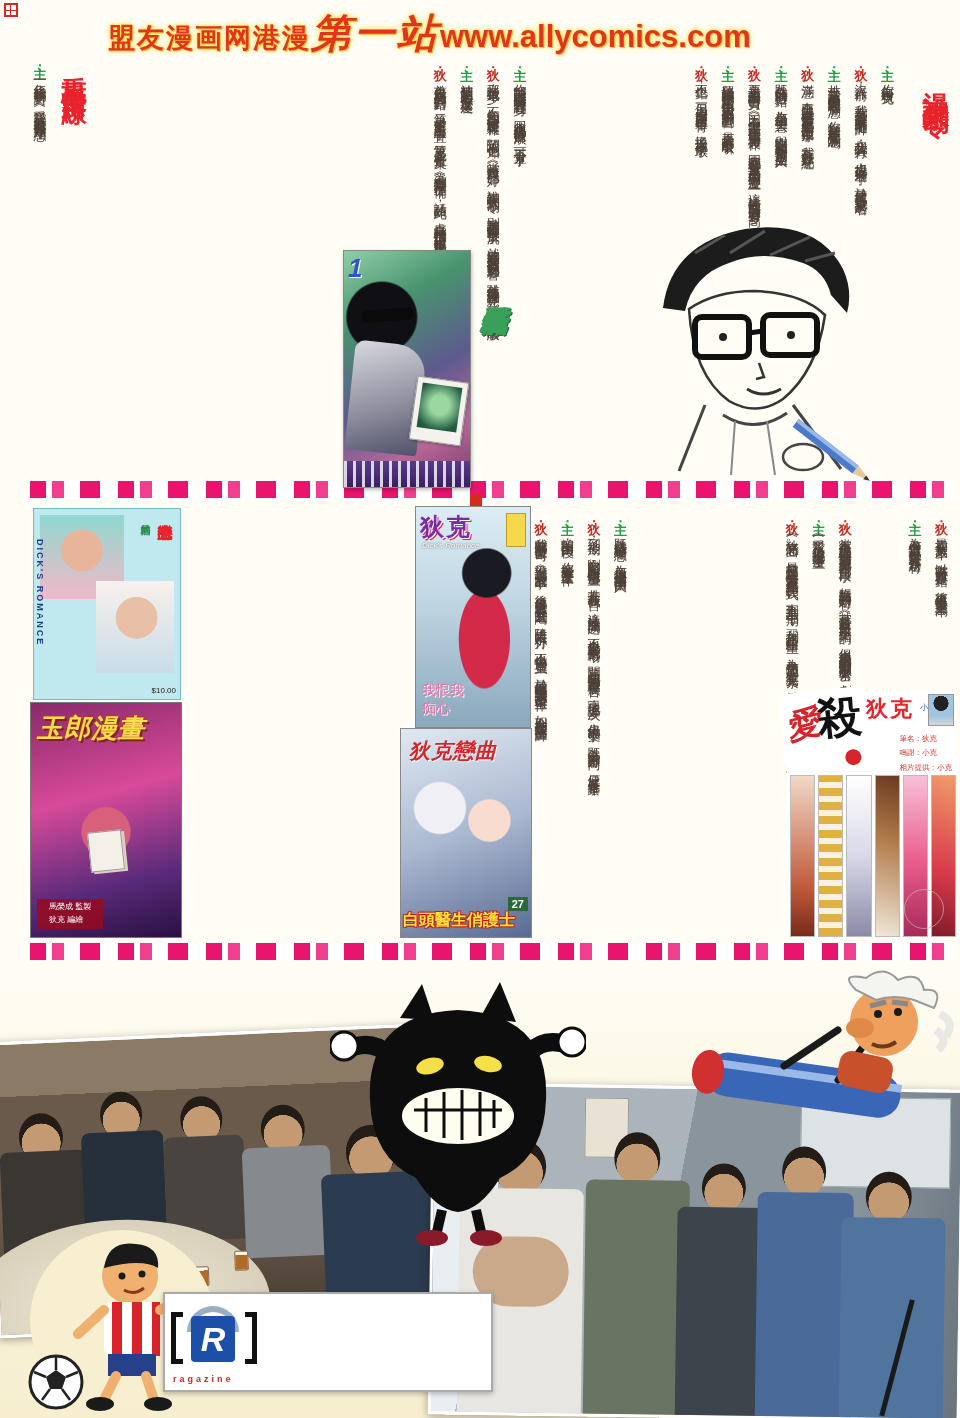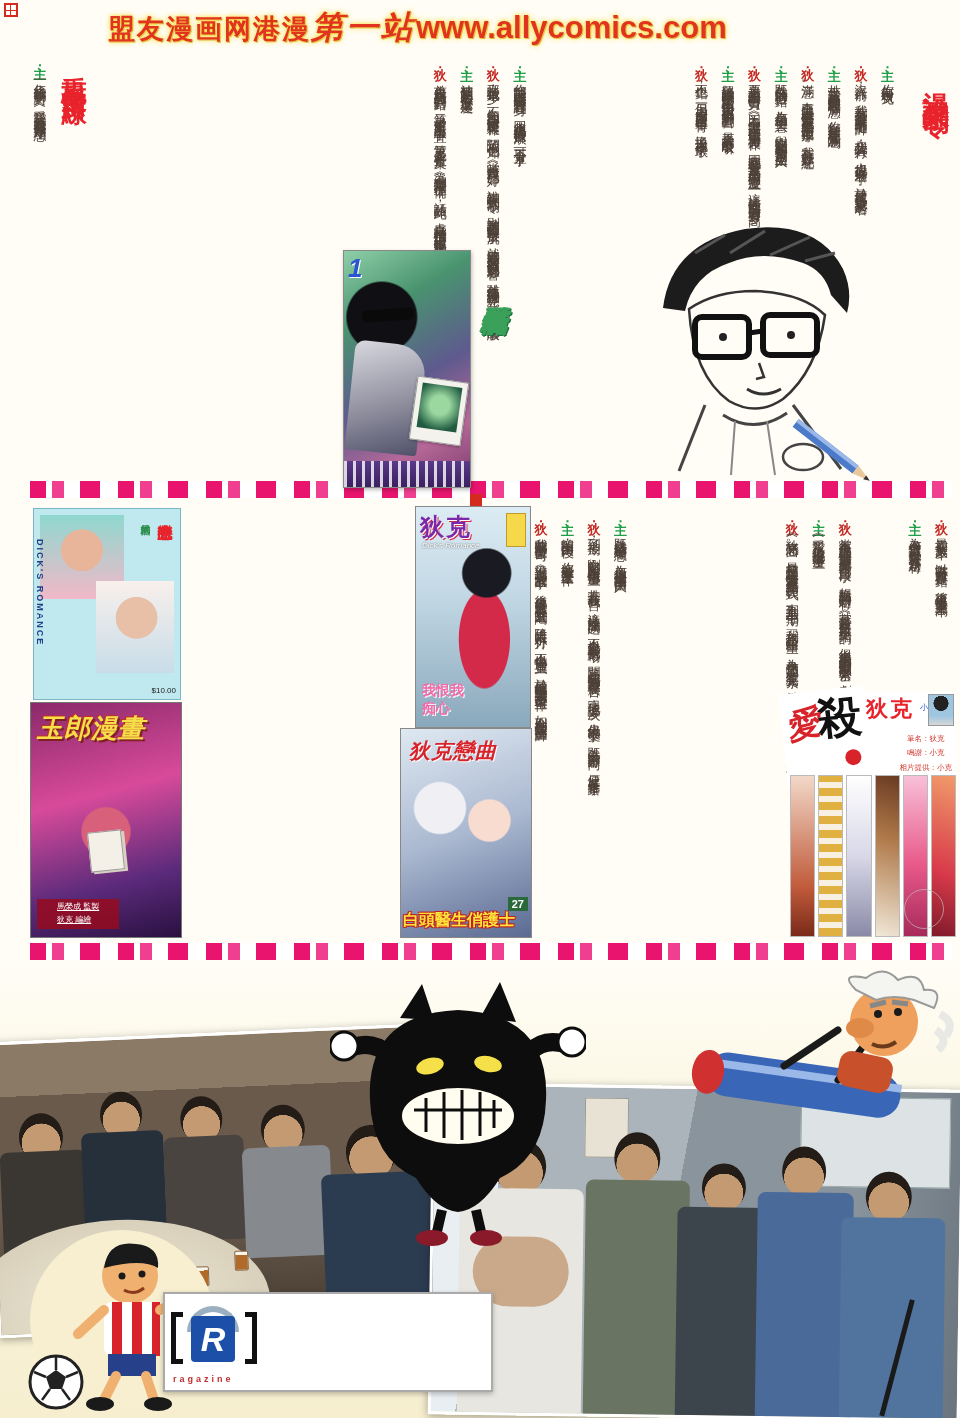--- a/index.html
+++ b/index.html
@@ -11,21 +11,21 @@
   
   .corner-mark{position:absolute;left:4px;top:3px;width:14px;height:14px;border:2px solid #d42a20;
     background:linear-gradient(90deg,transparent 45%,#d42a20 45% 55%,transparent 55%),
                linear-gradient(0deg,transparent 45%,#d42a20 45% 55%,transparent 55%);}
 
   
   .header{position:absolute;left:108px;top:6px;width:850px;display:flex;align-items:baseline;white-space:nowrap;}
   .header span{color:#e03420;font-weight:bold;text-shadow:0 0 3px #ffe84a,0 0 6px #f5d94a,1px 1px 0 #caa23a;}
   .hd-1{font-size:27px;letter-spacing:2px;}
   .hd-2{font-size:27px;letter-spacing:2px;}
-  .hd-3{font-size:32px;font-style:italic;letter-spacing:3px;color:#e8232d;}
+  .hd-3{font-size:40px;font-style:italic;letter-spacing:3px;color:#e8232d;}
   .hd-4{font-size:23px;letter-spacing:1px;}
   .hd-url{font-size:31px;letter-spacing:0;}
 
   
   .sec-title{font-size:27px;font-weight:bold;color:#e8232b;letter-spacing:5px;line-height:1.25;}
   .qa-flow{font-size:13px;line-height:1.66;letter-spacing:1.5px;color:#4d4038;z-index:1;}
   .qa-flow p{margin:0;margin-block-end:5px;}
   .spk{font-weight:bold;}
   .spk-host{color:#1e9e48;}
   .spk-dick{color:#c42a24;}
@@ -56,21 +56,21 @@
   .calli-seal{position:absolute;left:470px;top:494px;width:12px;height:12px;background:#d42a20;z-index:2;}
   .calli-sig{left:486px;top:496px;height:40px;z-index:2;font-size:11px;color:#555;}
 
   
   .panel{position:absolute;z-index:2;background:#fff;}
   .profile-box{left:862px;top:692px;width:94px;height:100px;}
   .pf-name{position:absolute;left:4px;top:2px;font-size:22px;font-weight:bold;color:#e8232b;letter-spacing:2px;}
   .pf-tag{position:absolute;left:58px;top:10px;font-size:8px;color:#2a55d0;}
   .pf-photo{position:absolute;right:2px;top:2px;width:26px;height:32px;border:1px solid #999;
     background:radial-gradient(circle at 50% 28%,#222 0 30%,transparent 31%),linear-gradient(#9ec6e0 70%,#d8d8d8);}
-  .pf-credits{position:absolute;right:4px;top:40px;text-align:center;font-size:7.5px;color:#d03a30;line-height:1.9;}
+  .pf-credits{position:absolute;right:4px;top:40px;text-align:left;font-size:7.5px;color:#d03a30;line-height:1.9;}
   .aisha-logo{left:783px;top:690px;width:84px;height:92px;transform:rotate(-6deg);text-align:center;}
   .ai-c1{font-size:34px;font-weight:bold;color:#d8232a;font-style:italic;display:inline-block;transform:rotate(-8deg);}
   .ai-c2{font-size:44px;font-weight:bold;color:#111;display:inline-block;margin-left:-6px;}
   .ai-dot{position:absolute;right:8px;bottom:14px;width:16px;height:16px;border-radius:50%;background:#d8232a;}
   .strip-covers{left:790px;top:775px;width:166px;height:162px;display:flex;gap:3px;background:#fff;}
   .strip-covers>div{flex:1;border:1px solid #bbb;}
   .sc-1{background:linear-gradient(#f2d8c8,#c05a3a 70%,#7a2a1a);}
   .sc-2{background:repeating-linear-gradient(0deg,#e0b040 0 8px,#f8f0e0 8px 14px);}
   .sc-3{background:linear-gradient(#ffffff,#d8d8e8 50%,#8a8aa8);}
   .sc-4{background:linear-gradient(20deg,#f0e8d8,#b07a4a 60%,#6a3a22);}
@@ -78,21 +78,21 @@
   .sc-6{background:linear-gradient(200deg,#f09a6a,#d83a4a 60%,#801a2a);}
   .stamp{position:absolute;right:12px;bottom:8px;width:40px;height:40px;border:2px solid #6a8ac0;border-radius:50%;opacity:.7;z-index:3;}
 
   .cover-dick-small{left:415px;top:506px;width:116px;height:222px;background:
     radial-gradient(circle at 62% 30%,#1a1a22 0 14%,transparent 15%),
     radial-gradient(ellipse at 60% 60%,#d42a4a 0 26%,transparent 27%),
     linear-gradient(#dcecf4 0%,#c2d8e4 40%,#8aa8bc 100%);border:1px solid #888;}
   .cds-title{position:absolute;left:4px;top:4px;font-size:24px;font-weight:bold;color:#7a2aa8;text-shadow:1px 1px 0 #fff,2px 2px 0 #d42a4a;letter-spacing:2px;}
   .cds-eng{position:absolute;left:6px;top:34px;font-size:8px;font-style:italic;color:#fff;text-shadow:0 0 2px #444;}
   .cds-badge{position:absolute;right:4px;top:6px;width:20px;height:34px;background:#f5d94a;border:1px solid #c09a2a;}
-  .cds-tagline{position:absolute;left:6px;bottom:10px;font-size:14px;font-weight:bold;color:#f06ba8;text-shadow:1px 1px 0 #fff;width:48px;line-height:1.3;}
+  .cds-tagline{position:absolute;left:6px;bottom:10px;font-size:14px;font-weight:normal;color:#f06ba8;text-shadow:1px 1px 0 #fff;width:48px;line-height:1.3;}
 
   .cover-dick-big{left:400px;top:728px;width:132px;height:210px;background:
     radial-gradient(circle at 30% 38%,#f0f0f4 0 16%,transparent 17%),
     radial-gradient(circle at 68% 44%,#f8dcd0 0 14%,transparent 15%),
     linear-gradient(160deg,#dfe9f2 0%,#aab8d0 50%,#5a6a92 100%);border:1px solid #888;}
   .cdb-title{position:absolute;left:8px;top:8px;font-size:21px;font-weight:bold;color:#d8232a;font-style:italic;text-shadow:1px 1px 0 #fff;letter-spacing:1px;}
   .cdb-bottom{position:absolute;left:2px;bottom:6px;font-size:16px;font-weight:bold;color:#ffe23a;text-shadow:-1px -1px 0 #c02020,1px -1px 0 #c02020,-1px 1px 0 #c02020,1px 1px 0 #c02020;white-space:nowrap;}
   .cdb-issue{position:absolute;right:3px;bottom:26px;background:#2a6a3a;color:#fff;font-size:11px;font-weight:bold;padding:1px 4px;}
 
   .cover-double{left:33px;top:508px;width:148px;height:192px;background:#bfe8ef;border:1px solid #7ab8c8;}
@@ -104,21 +104,21 @@
   .cd-sub{position:absolute;right:28px;top:8px;height:80px;font-size:10px;color:#2a8a4a;}
   .cd-series{position:absolute;left:1px;top:30px;height:150px;font-size:9px;font-weight:bold;color:#20408a;letter-spacing:2px;text-orientation:mixed;}
   .cd-price{position:absolute;right:4px;bottom:4px;font-size:8px;color:#222;}
 
   .cover-gamble{left:30px;top:702px;width:152px;height:236px;background:
     radial-gradient(circle at 50% 55%,#d8607a 0 16%,transparent 17%),
     linear-gradient(165deg,#8a2a6a 0%,#d84a9a 40%,#5a2a7a 75%,#2a1040 100%);border:1px solid #777;}
   .cg-title{position:absolute;left:6px;top:8px;font-size:26px;font-weight:bold;font-style:italic;color:#f5e04a;
     text-shadow:-1px -1px 0 #c03020,2px 2px 0 #802020;white-space:nowrap;letter-spacing:1px;}
   .cg-cards{position:absolute;left:58px;top:128px;width:34px;height:40px;background:#f4f0e8;border:1px solid #999;transform:rotate(-6deg);box-shadow:3px 2px 0 #d8d0c0;}
-  .cg-credits{position:absolute;left:6px;bottom:8px;background:rgba(150,10,30,.85);color:#fff;font-size:8px;line-height:1.6;padding:2px 20px;text-decoration:underline;}
+  .cg-credits{position:absolute;left:6px;bottom:8px;background:rgba(150,10,30,.85);color:#fff;font-size:8px;line-height:1.6;padding:2px 12px;}
 
   
   .bottom-bg{position:absolute;left:0;top:962px;width:960px;height:456px;background:linear-gradient(#fffdf6 0%,#fbf6e0 40%,#f6eecf 100%);}
   .photo{position:absolute;border:3px solid #fff;box-shadow:0 2px 8px rgba(0,0,0,.35);overflow:hidden;z-index:1;}
   .photo-left{left:-8px;top:1032px;width:478px;height:296px;transform:rotate(-2.5deg);
     background:linear-gradient(#8a7a66 0 18%,#6a5a4c 18% 60%,#463c32 100%);}
   .pl-menu{position:absolute;right:24px;top:14px;width:56px;height:74px;background:#e8e4da;border:1px solid #aaa;}
   .pl-table{position:absolute;left:-30px;bottom:-60px;width:300px;height:170px;border-radius:50%;background:radial-gradient(#efe9d8,#cfc6ae);}
   .pl-cup{position:absolute;width:14px;height:20px;background:linear-gradient(#f8f4ea 18%,#b06a2a 18%);border-radius:2px;border:1px solid #8a6a4a;}
   .head{position:absolute;border-radius:50%;background:radial-gradient(circle at 50% 62%,#c49a72 0 52%,#241c16 53%);}

